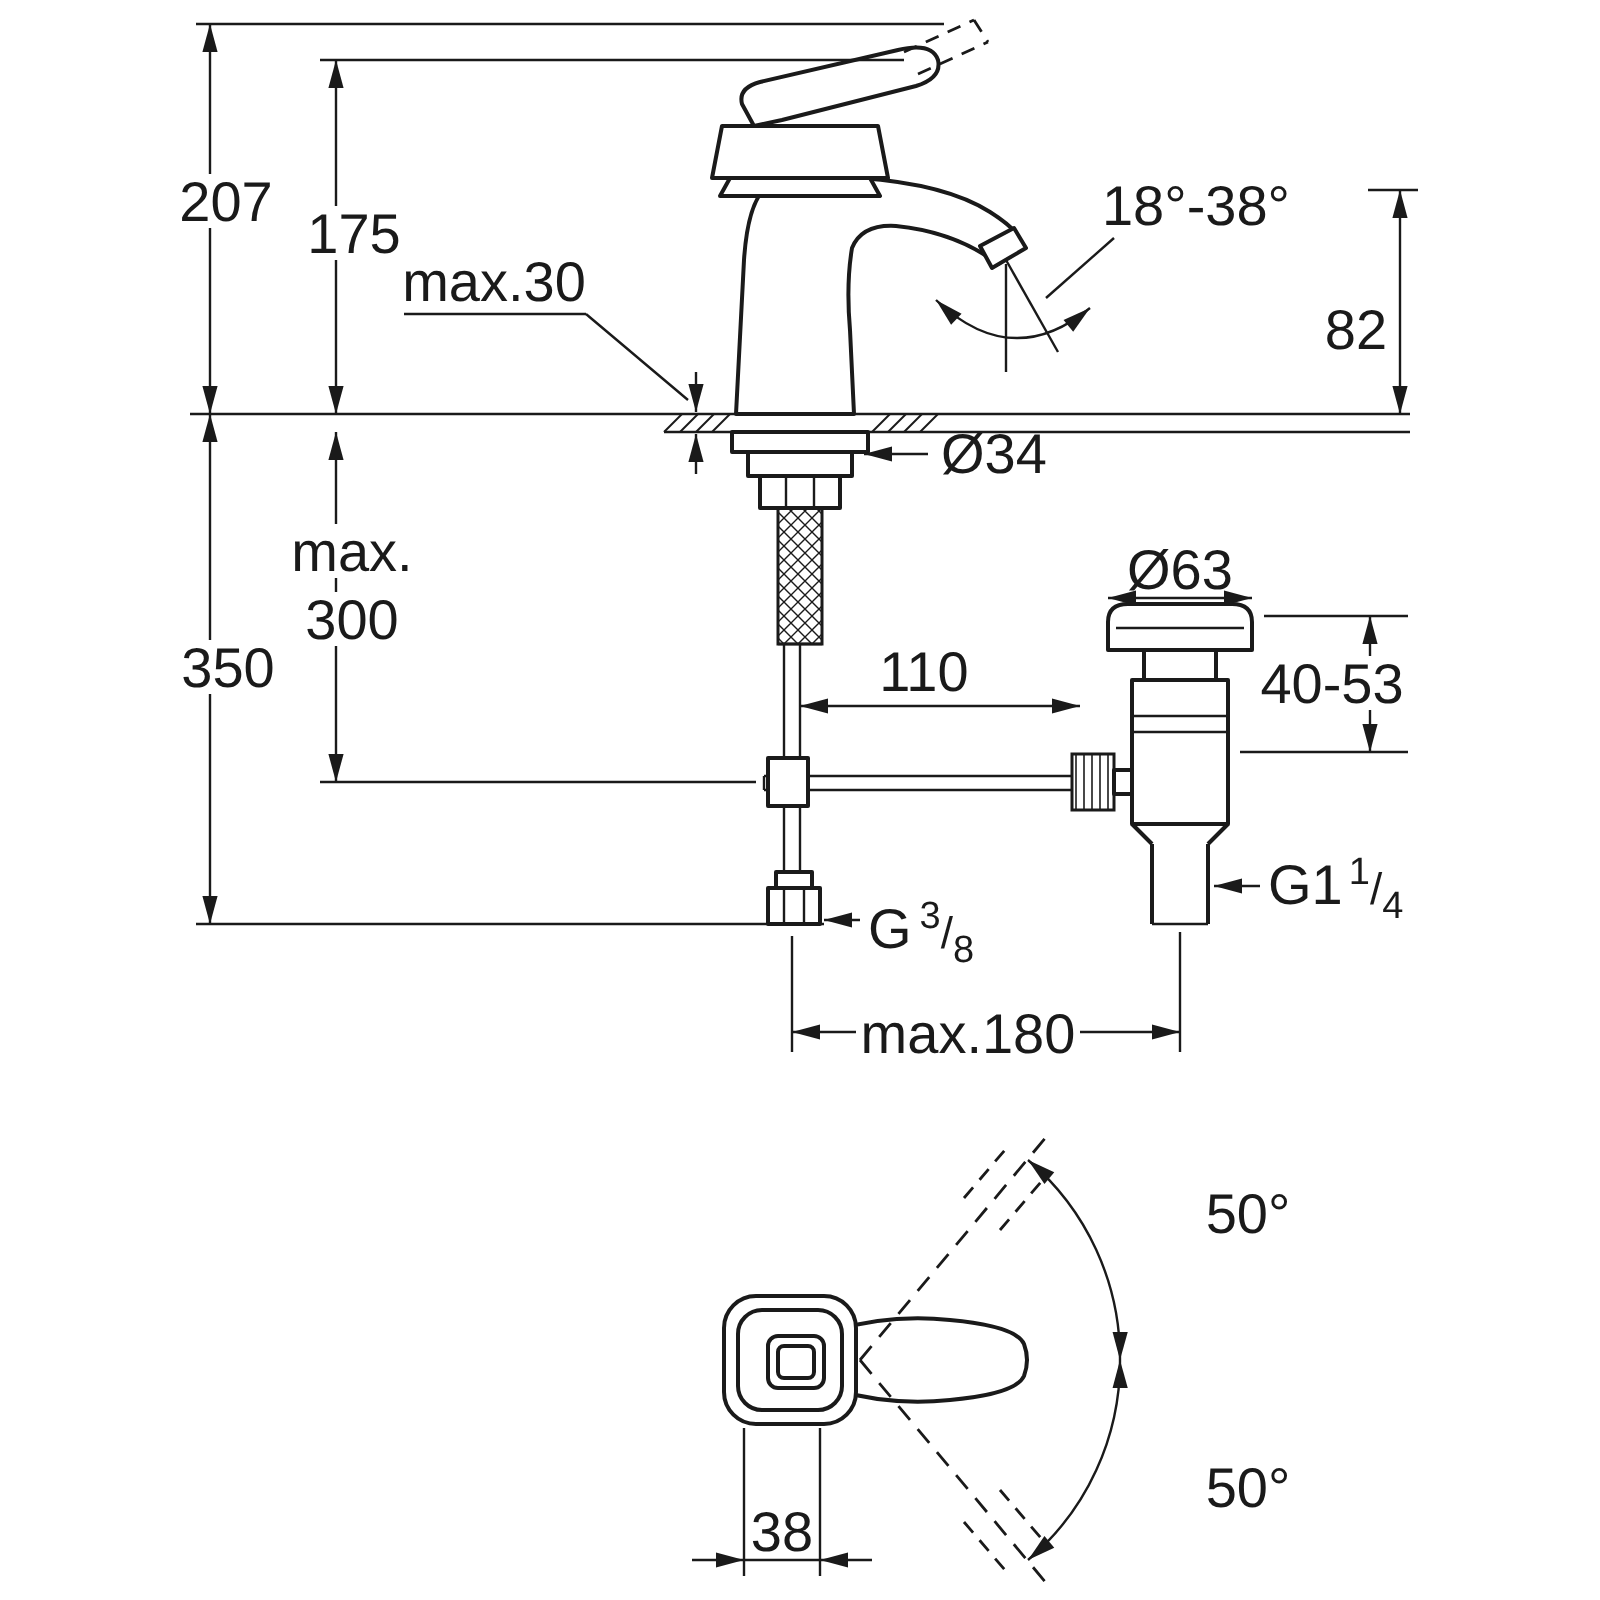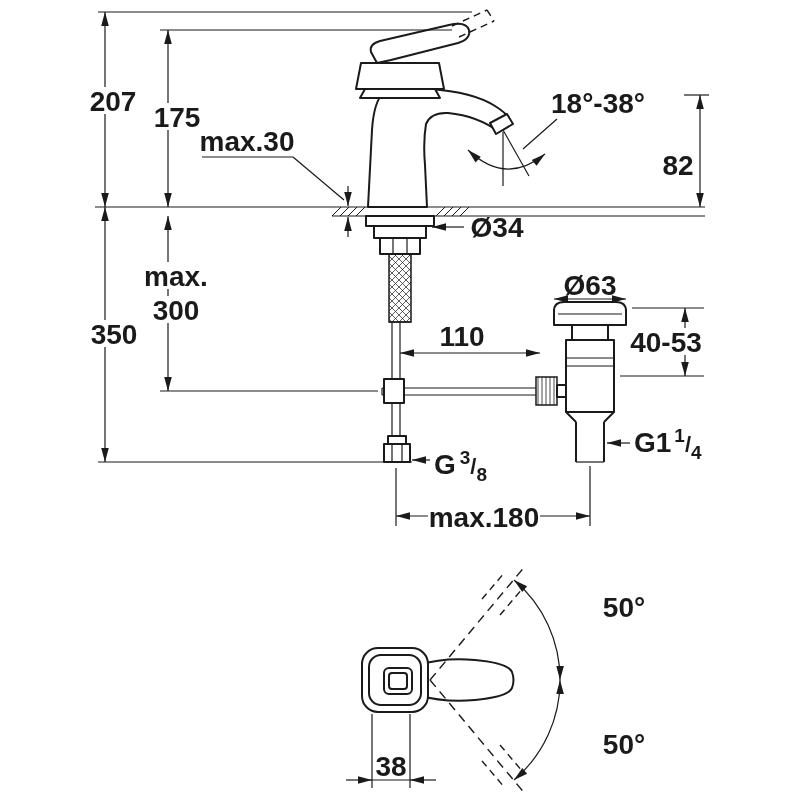--- a/index.html
+++ b/index.html
@@ -1,16 +1,16 @@
 <!DOCTYPE html>
 <html><head>
 <meta charset="utf-8">
 <style>
   html,body{margin:0;padding:0;background:#ffffff;}
-  .page{width:800px;height:800px;background:#fff;position:relative;overflow:hidden;font-weight:bold;}
+  .page{width:800px;height:800px;background:#fff;position:relative;overflow:hidden;}
   svg{display:block;}
   .dt{font-family:"Liberation Sans",sans-serif;font-size:28px;fill:#1a1a1a;}
   .dt-small{font-family:"Liberation Sans",sans-serif;font-size:19px;fill:#1a1a1a;}
   .ol{fill:#ffffff;stroke:#1a1a1a;stroke-width:2;stroke-linejoin:round;}
   .ln{stroke:#1a1a1a;stroke-width:2;fill:none;stroke-linejoin:round;}
   .thin{stroke:#1a1a1a;stroke-width:1.2;fill:none;}
   .hatchln{stroke:#1a1a1a;stroke-width:1;fill:none;}
   .dash{stroke:#1a1a1a;stroke-width:1.4;fill:none;stroke-dasharray:9 6;}
   .dash2{stroke:#1a1a1a;stroke-width:1.4;fill:none;stroke-dasharray:7 5;}
   .wbg{fill:#ffffff;stroke:none;}

